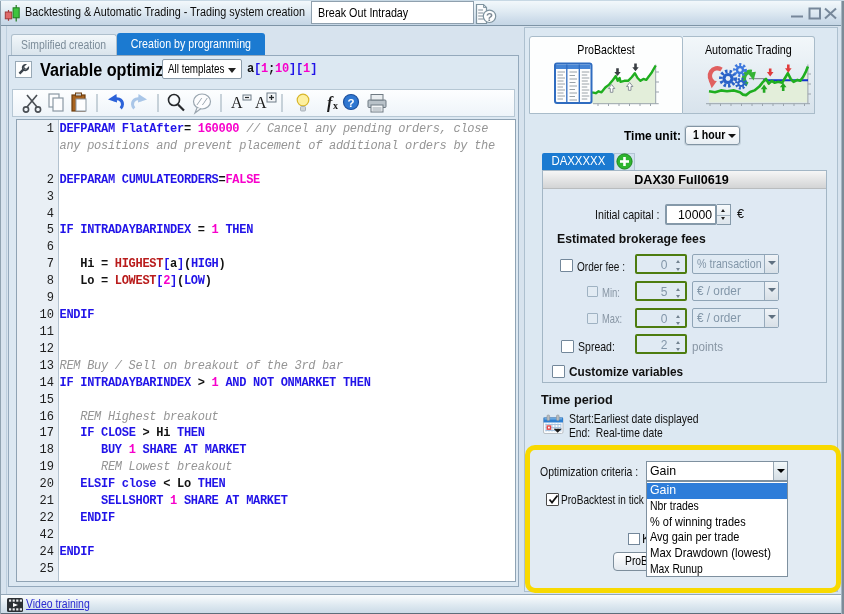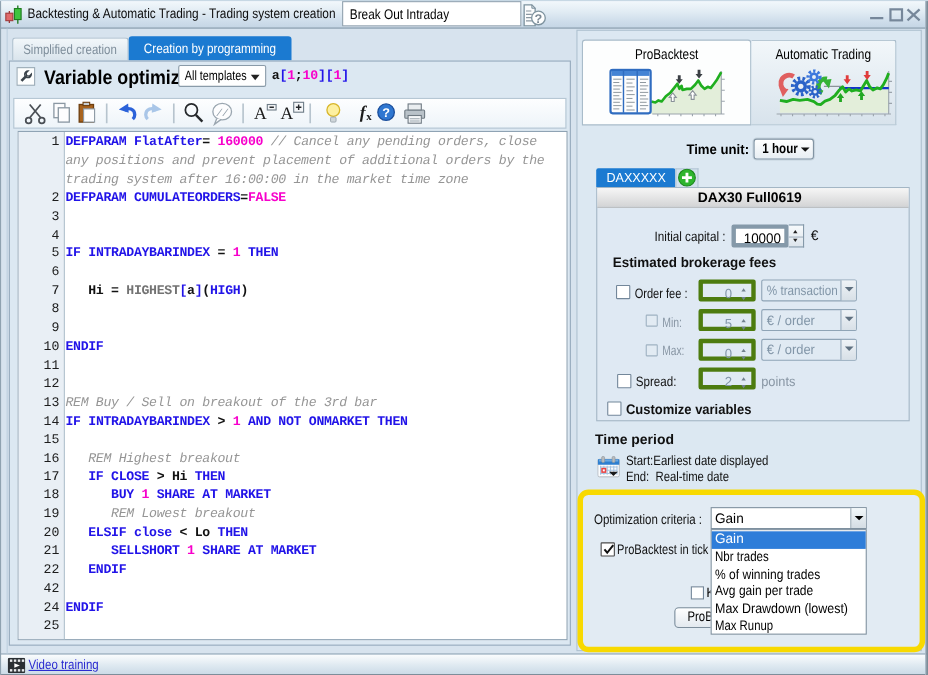--- a/index.html
+++ b/index.html
@@ -25,21 +25,21 @@
 #varopt-label{left:31px;top:4px;height:21px;line-height:21px;font-weight:bold;font-size:18px;color:#000;}
 #tpl-dd{left:153px;top:3px;width:80px;height:20px;background:#fff;border:1px solid #8a9ba9;border-radius:2px;}
 #tpl-dd > span{position:absolute;left:5px;top:0;line-height:18px;font-size:12.3px;color:#000;}
 #tpl-arrow{position:absolute;right:5px;top:8px;width:0;height:0;border-left:4px solid transparent;border-right:4px solid transparent;border-top:5px solid #222;}
 #varopt-a{left:238px;top:4px;height:18px;line-height:18px;font-size:12px;font-weight:bold;letter-spacing:-0.2px;}
 #toolbar{left:3px;top:33px;width:503px;height:28px;background:linear-gradient(180deg,#fdfeff,#eef4f9);border:1px solid #b6c7d4;}
 #editor{left:7px;top:63px;width:500px;height:463px;background:#fff;border:1px solid #8fa3b4;}
 #gutter{position:absolute;left:0;top:0;width:42px;height:461px;background:#e9eff5;border-right:1px solid #b2c1ce;}
 .gn{position:absolute;right:4px;width:36px;text-align:right;font-family:"Liberation Mono",monospace;font-size:12px;color:#1c1c1c;line-height:16.92px;}
 .cr{position:absolute;left:42.5px;white-space:pre;font-family:"Liberation Mono",monospace;font-size:12px;font-weight:bold;letter-spacing:-0.29px;line-height:16.92px;}
-.kw{color:#2113e8;} .nm{color:#f700cb;} .gr{color:#737373;} .bk{color:#121212;}
+.kw{color:#2113e8;} .nm{color:#f700cb;} .gr{color:#b91c1c;} .bk{color:#121212;}
 .cm{color:#959595;font-style:italic;font-weight:normal;}
 
 #footer{left:0;top:594px;width:844px;height:20px;background:linear-gradient(180deg,#fbfdfe,#dde8f0 55%,#c9d9e6);border-top:1px solid #93a7b8;}
 #vt-link{position:absolute;left:26px;top:0;line-height:18px;font-size:12.3px;color:#2a2ad0;text-decoration:underline;}
 
 #rightpanel{left:524px;top:27px;width:314px;height:565px;background:#dce8f2;border:1px solid #adc0cf;}
 #tab-pb{left:529px;top:36px;width:154px;height:78px;background:#fdfefe;border:1px solid #a9bcca;border-radius:3px 3px 0 0;}
 #tab-at{left:683px;top:36px;width:132px;height:78px;background:linear-gradient(180deg,#f2f7fa,#d8e3ec);border:1px solid #a9bcca;border-left:none;border-radius:0 3px 0 0;}
 #tab-pb .tabt,#tab-at .tabt{position:absolute;top:5px;width:100%;text-align:center;font-size:13px;color:#000;}
 #timeunit-label{left:624px;top:127px;width:58px;height:18px;line-height:18px;font-weight:bold;font-size:12.6px;color:#000;}
@@ -49,21 +49,21 @@
 #daxtab{left:542px;top:153px;width:72px;height:17px;background:#1b7ad1;border-radius:2px 2px 0 0;color:#fff;font-size:12px;text-align:center;line-height:17px;}
 #plusbox{left:614px;top:153px;width:21px;height:17px;background:#d2e1ee;border:1px solid #b3c5d4;border-bottom:none;}
 
 #instpanel{left:542px;top:170px;width:285px;height:213px;background:#dfe9f3;border:1px solid #a3b6c5;}
 #instheader{position:absolute;left:0;top:0;width:283px;height:18px;background:linear-gradient(180deg,#f6f6f6,#d3d4d5);border-bottom:1px solid #b9bcbe;
  text-align:center;font-weight:bold;font-size:12.6px;color:#000;line-height:18px;}
 .lbl{position:absolute;font-size:12.4px;color:#101010;}
 .lblg{position:absolute;font-size:12.4px;color:#8896a4;}
 .cb{position:absolute;width:13px;height:13px;background:#fff;border:1px solid #73879a;border-radius:1px;}
 .cbd{position:absolute;width:10.5px;height:10.5px;background:#e2ebf3;border:1px solid #9fb2c2;border-radius:1px;}
-.spin{position:absolute;width:52px;height:20px;background:#e0eaf3;border:4px solid #4d7c0f;border-radius:2px;text-align:center;}
+.spin{position:absolute;width:52px;height:20px;background:#e0eaf3;border:2px solid #4d7c0f;border-radius:2px;text-align:center;}
 .spin .v{position:absolute;right:17px;top:0;line-height:18px;font-size:12px;color:#8296a8;}
 .spin.en{background:#fff;border-color:#8599a9;}
 .spin.en .v{color:#000;}
 .tri-u{position:absolute;width:0;height:0;border-left:2.8px solid transparent;border-right:2.8px solid transparent;border-bottom:3.5px solid #72828f;}
 .tri-d{position:absolute;width:0;height:0;border-left:2.8px solid transparent;border-right:2.8px solid transparent;border-top:3.5px solid #72828f;}
 .combo{position:absolute;width:86.5px;height:20px;background:#e0eaf3;border:1px solid #8fa4b6;border-radius:2px;}
 .combo .t{position:absolute;left:4px;top:0;line-height:18px;font-size:12.4px;color:#8296a8;}
 .combo .ab{position:absolute;right:0;top:0;width:14px;height:18px;background:linear-gradient(180deg,#eff3f7,#d8e0e7);border-left:1px solid #97aabb;}
 .combo .ab i{position:absolute;left:3px;top:6px;width:0;height:0;border-left:4px solid transparent;border-right:4px solid transparent;border-top:4.5px solid #5f7080;}
 
@@ -202,26 +202,26 @@
 <div class="gn" style="top:339.30px">19</div>
 <div class="gn" style="top:356.22px">20</div>
 <div class="gn" style="top:373.14px">21</div>
 <div class="gn" style="top:390.06px">22</div>
 <div class="gn" style="top:406.98px">42</div>
 <div class="gn" style="top:423.90px">24</div>
 <div class="gn" style="top:440.82px">25</div>
 </div>
 <div class="cr" style="top:0.90px"><span class="kw">DEFPARAM</span><span class="bk"> </span><span class="kw">FlatAfter</span><span class="bk">=</span><span class="bk"> </span><span class="nm">160000</span><span class="bk"> </span><span class="cm">// Cancel any pending orders, close</span></div>
 <div class="cr" style="top:17.82px"><span class="cm">any positions and prevent placement of additional orders by the</span></div>
-<div class="cr" style="top:34.74px"><span class="cm">trading system after 16:00:00 in the market time zone</span></div>
 <div class="cr" style="top:51.66px"><span class="kw">DEFPARAM</span><span class="bk"> </span><span class="kw">CUMULATEORDERS</span><span class="bk">=</span><span class="nm">FALSE</span></div>
 <div class="cr" style="top:68.58px"></div>
 <div class="cr" style="top:102.42px"><span class="kw">IF</span><span class="bk"> </span><span class="kw">INTRADAYBARINDEX</span><span class="bk"> = </span><span class="nm">1</span><span class="bk"> </span><span class="kw">THEN</span></div>
 <div class="cr" style="top:119.34px"></div>
 <div class="cr" style="top:136.26px"><span class="bk">   Hi = </span><span class="gr">HIGHEST</span><span class="kw">[</span><span class="bk">a</span><span class="kw">]</span><span class="bk">(</span><span class="kw">HIGH</span><span class="bk">)</span></div>
+<div class="cr" style="top:153.18px"><span class="bk">   Lo = </span><span class="gr">LOWEST</span><span class="kw">[</span><span class="nm">2</span><span class="kw">]</span><span class="bk">(</span><span class="kw">LOW</span><span class="bk">)</span></div>
 <div class="cr" style="top:170.10px"></div>
 <div class="cr" style="top:187.02px"><span class="kw">ENDIF</span></div>
 <div class="cr" style="top:203.94px"></div>
 <div class="cr" style="top:220.86px"></div>
 <div class="cr" style="top:237.78px"><span class="cm">REM Buy / Sell on breakout of the 3rd bar</span></div>
 <div class="cr" style="top:254.70px"><span class="kw">IF</span><span class="bk"> </span><span class="kw">INTRADAYBARINDEX</span><span class="bk"> &gt; </span><span class="nm">1</span><span class="bk"> </span><span class="kw">AND NOT ONMARKET THEN</span></div>
 <div class="cr" style="top:271.62px"></div>
 <div class="cr" style="top:288.54px"><span class="bk">   </span><span class="cm">REM Highest breakout</span></div>
 <div class="cr" style="top:305.46px"><span class="bk">   </span><span class="kw">IF</span><span class="bk"> </span><span class="kw">CLOSE</span><span class="bk"> &gt; Hi </span><span class="kw">THEN</span></div>
 <div class="cr" style="top:322.38px"><span class="bk">      </span><span class="kw">BUY</span><span class="bk"> </span><span class="nm">1</span><span class="bk"> </span><span class="kw">SHARE AT MARKET</span></div>

